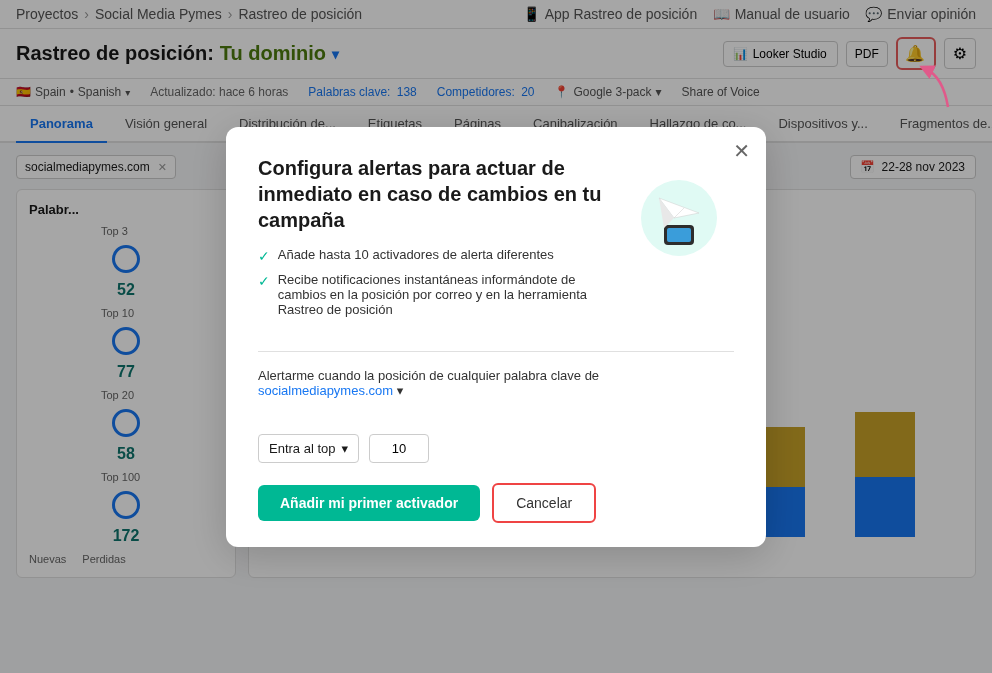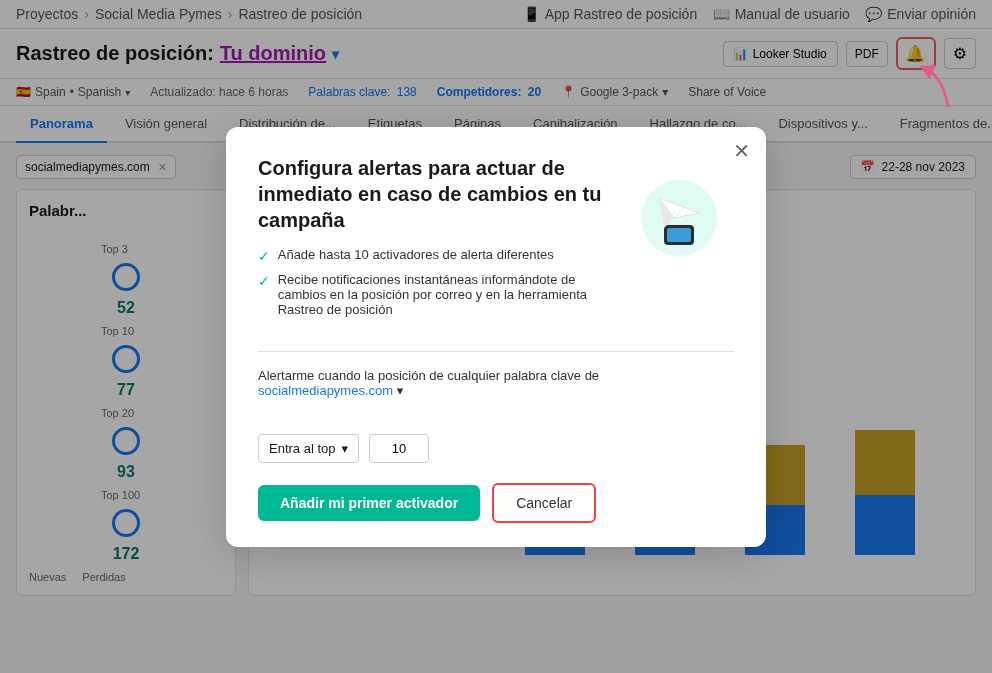--- a/index.html
+++ b/index.html
@@ -24,21 +24,21 @@
     
     .header-row {
       background: #fff;
       padding: 8px 16px;
       display: flex;
       align-items: center;
       justify-content: space-between;
       border-bottom: 1px solid #e0e0e0;
     }
     .header-title { font-size: 20px; font-weight: 600; color: #1a1a1a; display: flex; align-items: center; gap: 6px; }
-    .header-title .domain { color: #a21caf; cursor: pointer; text-decoration: underline; }
+    .header-title .domain { color: #4d7c0f; cursor: pointer; }
     .header-title .chevron { font-size: 14px; color: #1877F2; }
     .header-actions { display: flex; align-items: center; gap: 8px; }
     .btn-looker { background: #fff; border: 1px solid #ccc; border-radius: 4px; padding: 5px 10px; font-size: 12px; cursor: pointer; display: flex; align-items: center; gap: 4px; }
     .btn-pdf { background: #fff; border: 1px solid #ccc; border-radius: 4px; padding: 5px 8px; font-size: 12px; cursor: pointer; }
     .btn-bell {
       background: #fff;
       border: 2px solid #e85d5d;
       border-radius: 6px;
       padding: 5px 8px;
       font-size: 16px;
@@ -56,21 +56,21 @@
       align-items: center;
       gap: 20px;
       font-size: 12px;
       color: #555;
     }
     .subheader .flag { display: flex; align-items: center; gap: 4px; cursor: pointer; }
     .subheader .flag .chevron-sm { font-size: 10px; }
     .subheader .updated { color: #666; }
     .subheader .keywords { color: #666; }
     .subheader .keywords span { color: #1877F2; cursor: pointer; }
-    .subheader .competitors { color: #666; font-weight: bold; }
+    .subheader .competitors { color: #666; }
     .subheader .competitors span { color: #1877F2; cursor: pointer; }
     .subheader .google3pack { display: flex; align-items: center; gap: 4px; cursor: pointer; }
     .subheader .share-voice { cursor: pointer; }
 
     
     .tabs-row {
       background: #fff;
       border-bottom: 2px solid #e0e0e0;
       display: flex;
       align-items: flex-end;
@@ -120,21 +120,21 @@
     }
 
     
     .widgets-row { display: flex; gap: 12px; }
 
     
     .keywords-panel {
       background: #fff; border: 1px solid #e0e0e0; border-radius: 6px;
       padding: 12px; width: 220px; flex-shrink: 0;
     }
-    .keywords-panel h3 { font-size: 15px; font-weight: 600; margin-bottom: 24px; }
+    .keywords-panel h3 { font-size: 13px; font-weight: 600; margin-bottom: 8px; }
 
     .kw-row { display: flex; align-items: center; gap: 8px; margin-bottom: 8px; flex-direction: column; }
     .kw-label { font-size: 11px; color: #666; width: 50px; flex-shrink: 0; }
     .kw-circle { width: 28px; height: 28px; border-radius: 50%; border: 3px solid #1877F2; display: flex; align-items: center; justify-content: center; font-size: 10px; color: #1877F2; font-weight: 700; flex-shrink: 0; }
     .kw-value { font-size: 16px; font-weight: 700; color: #0f766e; }
 
     
     .chart-panel {
       background: #fff; border: 1px solid #e0e0e0; border-radius: 6px;
       flex: 1; padding: 12px; min-height: 200px; position: relative;
@@ -322,21 +322,21 @@
         <span class="kw-value">52</span>
       </div>
       <div class="kw-row">
         <span class="kw-label">Top 10</span>
         <div class="kw-circle"></div>
         <span class="kw-value">77</span>
       </div>
       <div class="kw-row">
         <span class="kw-label">Top 20</span>
         <div class="kw-circle"></div>
-        <span class="kw-value">93</span>
+        <span class="kw-value">58</span>
       </div>
       <div class="kw-row">
         <span class="kw-label">Top 100</span>
         <div class="kw-circle"></div>
         <span class="kw-value">172</span>
       </div>
       <div style="display:flex;gap:16px;margin-top:4px;">
         <span style="font-size:11px;color:#666;">Nuevas</span>
         <span style="font-size:11px;color:#666;">Perdidas</span>
       </div>

